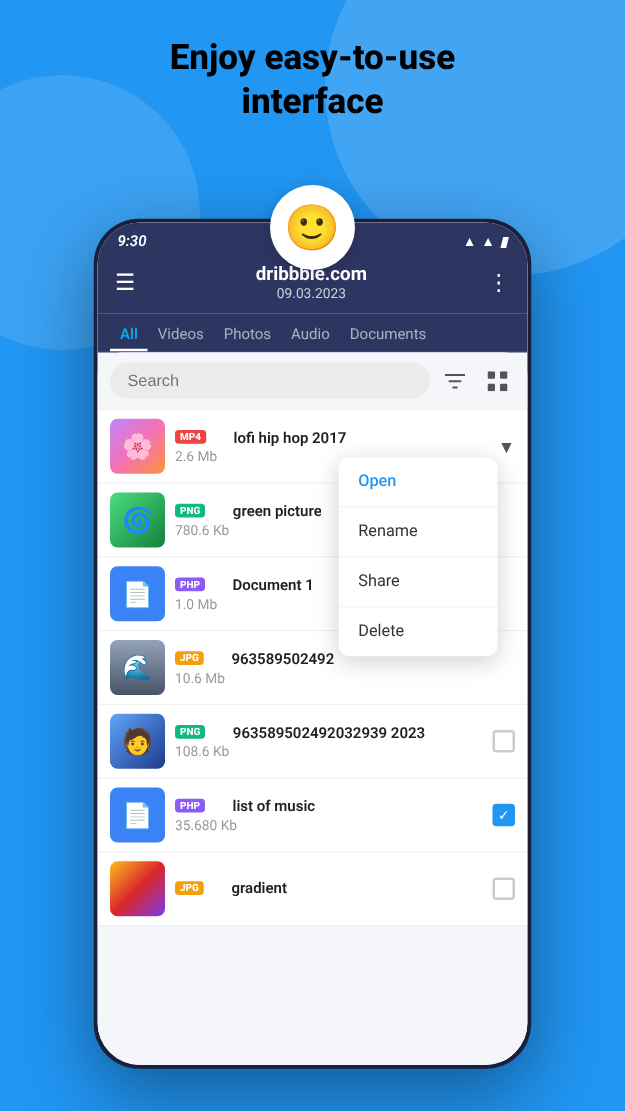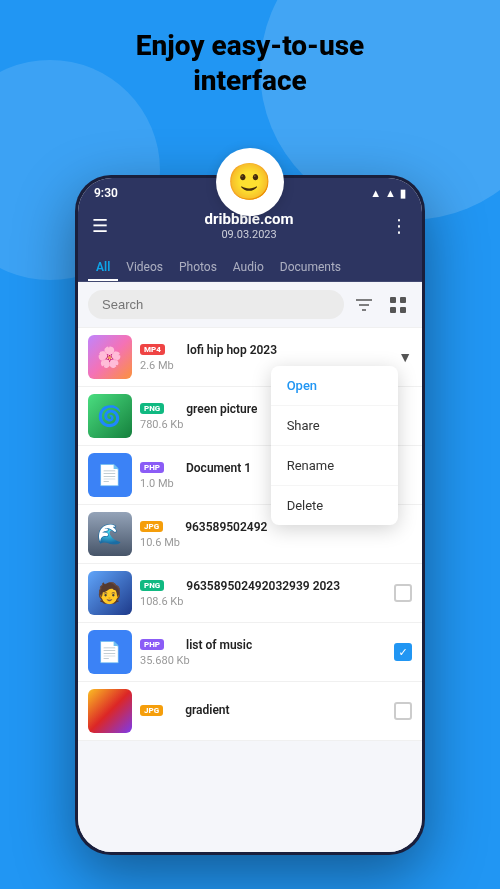--- a/index.html
+++ b/index.html
@@ -91,20 +91,21 @@
     .status-bar {
       background: #2d3561;
       display: flex;
       justify-content: space-between;
       align-items: center;
       padding: 8px 16px 4px;
       color: white;
       font-size: 12px;
       font-weight: 600;
       flex-shrink: 0;
+      font-style: italic;
     }
     .status-icons {
       display: flex;
       align-items: center;
       gap: 4px;
     }
     .wifi-icon, .signal-icon, .battery-icon {
       font-size: 11px;
     }
 
@@ -429,21 +430,21 @@
 
       <div class="file-list">
 
         <div class="file-row">
           <div class="file-thumbnail thumb-mp4">
             <span style="font-size:20px;">🌸</span>
           </div>
           <div class="file-info">
             <div class="file-name-row">
               <span class="file-tag tag-mp4">MP4</span>
-              <span class="file-name">lofi hip hop 2023</span>
+              <span class="file-name">lofi hip hop 2017</span>
             </div>
             <div class="file-size">2.6 Mb</div>
           </div>
           <div class="file-action">
             <span class="chevron-down">▼</span>
           </div>
         </div>
 
         <div class="file-row">
           <div class="file-thumbnail thumb-green">
@@ -531,20 +532,20 @@
           </div>
           <div class="file-action">
             <div class="checkbox"></div>
           </div>
         </div>
 
       </div>
 
       <div class="context-menu">
         <div class="context-menu-item context-item-open">Open</div>
+        <div class="context-menu-item context-item-normal">Rename</div>
         <div class="context-menu-item context-item-normal">Share</div>
-        <div class="context-menu-item context-item-normal">Rename</div>
         <div class="context-menu-item context-item-normal">Delete</div>
       </div>
 
     </div>
   </div>
 </div>
 
 </body></html>

